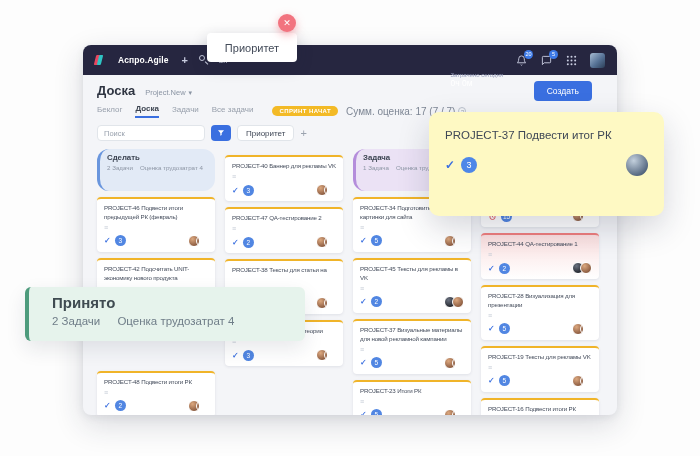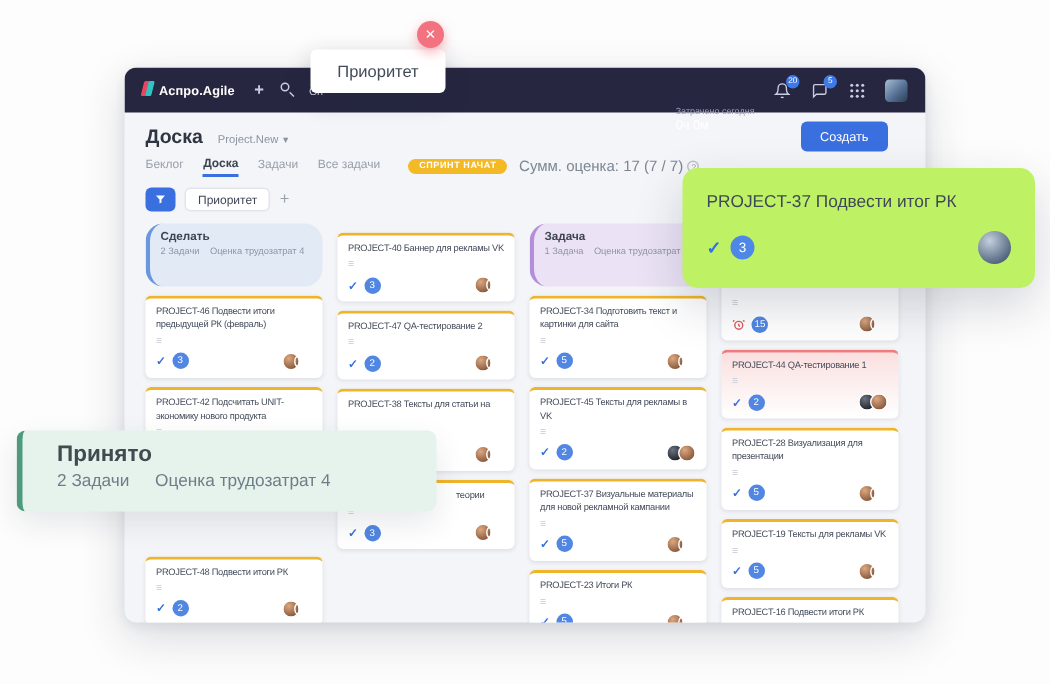--- a/index.html
+++ b/index.html
@@ -6,21 +6,21 @@
   body { background:#fff; font-family:"Liberation Sans", sans-serif; }
   .stage { position:relative; width:700px; height:456px; background:#fdfdfd; overflow:hidden; }
 
   
   .app { position:absolute; left:83px; top:45px; width:534px; height:370px; background:#f4f5f8;
          border-radius:8px; overflow:hidden; z-index:1;
          box-shadow:0 10px 30px rgba(30,35,60,.16), 0 2px 8px rgba(30,35,60,.08); }
 
   
   .topbar { height:30px; background:#262640; display:flex; align-items:center; padding:0 12px; gap:9px; }
-  .logo { display:flex; align-items:center; gap:4px; }
+  .logo { display:flex; align-items:center; gap:16px; }
   .lm { display:inline-block; width:4px; height:10px; border-radius:1px; transform:skewX(-14deg); }
   .lm-red { background:#e8465f; } .lm-teal { background:#2ec4c4; margin-left:-1px; }
   .logo-text { color:#fff; font-size:8.5px; font-weight:bold; letter-spacing:.1px; }
   .tb-plus { color:#c9cde0; font-size:11px; font-weight:bold; line-height:1; margin-left:4px; }
   .tb-search { position:relative; width:10px; height:10px; margin-left:2px; }
   .tb-search i { position:absolute; left:0; top:0; width:6px; height:6px; border:1.3px solid #c9cde0; border-radius:50%; }
   .tb-search b { position:absolute; left:6px; top:6px; width:4px; height:1.3px; background:#c9cde0; transform:rotate(45deg); transform-origin:left center; }
   .tb-frag { color:#d5d8e6; font-size:7.5px; }
   .tb-right { margin-left:auto; display:flex; align-items:center; gap:12px; }
   .time-block { line-height:1.15;margin-top:40px; }
@@ -91,28 +91,28 @@
   .av.dark  { background:radial-gradient(circle at 35% 30%, #6b7280, #22252c 75%); }
 
   
   .tooltip { position:absolute; left:207px; top:33px; width:90px; height:29px; background:#fff; border-radius:4px;
              box-shadow:0 5px 16px rgba(30,35,60,.22); display:flex; align-items:center; justify-content:center;
              font-size:11px; color:#434b59; z-index:30; }
   .tooltip-x { position:absolute; left:278px; top:14px; width:18px; height:18px; border-radius:50%;
                background:#f2737f; color:#fff; font-size:9px; display:flex; align-items:center; justify-content:center;
                box-shadow:0 3px 8px rgba(242,115,127,.55); z-index:31; }
 
-  .accepted { position:absolute; left:11px; top:287px; width:280px; height:54px; background:#e6f3ec;
+  .accepted { position:absolute; left:25px; top:287px; width:280px; height:54px; background:#e6f3ec;
               border-left:4px solid #4d9b7c; border-radius:6px; box-shadow:0 8px 20px rgba(30,35,60,.10);
               padding:7px 0 0 23px; z-index:25; }
   .accepted-title { font-size:15px; font-weight:bold; color:#3f4b51; }
   .accepted-sub { font-size:11.5px; color:#6f7d88; margin-top:4px; }
   .accepted-sub span + span { margin-left:14px; }
 
-  .popup { position:absolute; left:455px; top:112px; width:235px; height:80px; background:#bef264; border-radius:10px;
+  .popup { position:absolute; left:429px; top:112px; width:235px; height:104px; background:#fef9c3; border-radius:10px;
            box-shadow:0 12px 32px rgba(30,35,60,.18); z-index:25; padding:17px 16px 0; }
   .popup-title { font-size:11.5px; color:#3f4856; }
   .popup-meta { display:flex; align-items:center; margin-top:13px; }
   .popup-check { color:#3a6fe0; font-size:12px; font-weight:bold; }
   .popup-pts { margin-left:6px; background:#4d87e8; color:#fff; border-radius:50%; width:16px; height:16px;
                line-height:16px; text-align:center; font-size:9px; }
   .popup-av { margin-left:auto; width:22px; height:22px; border-radius:50%;
               background:radial-gradient(circle at 35% 30%, #c3d0dd, #4d6079 78%); }
 </style>
 </head>
@@ -182,20 +182,21 @@
         <span class="tab">Беклог</span>
         <span class="tab active">Доска</span>
         <span class="tab">Задачи</span>
         <span class="tab">Все задачи</span>
         <span class="sprint-pill">СПРИНТ НАЧАТ</span>
         <span class="score">Сумм. оценка: 17 (7 / 7)</span>
         <span class="info-ico">?</span>
       </div>
 
       <div class="row3">
+        <input class="search-input" placeholder="Поиск" style="">
         <button class="funnel-btn">
           <svg width="8" height="8" viewBox="0 0 24 24" fill="#fff">
               <path d="M3 4h18l-7 8v6l-4 2v-8z"></path>
             </svg>
         </button>
         <button class="prio-btn">Приоритет</button>
         <button class="add-btn">+</button>
       </div>
 
       <div class="board">

